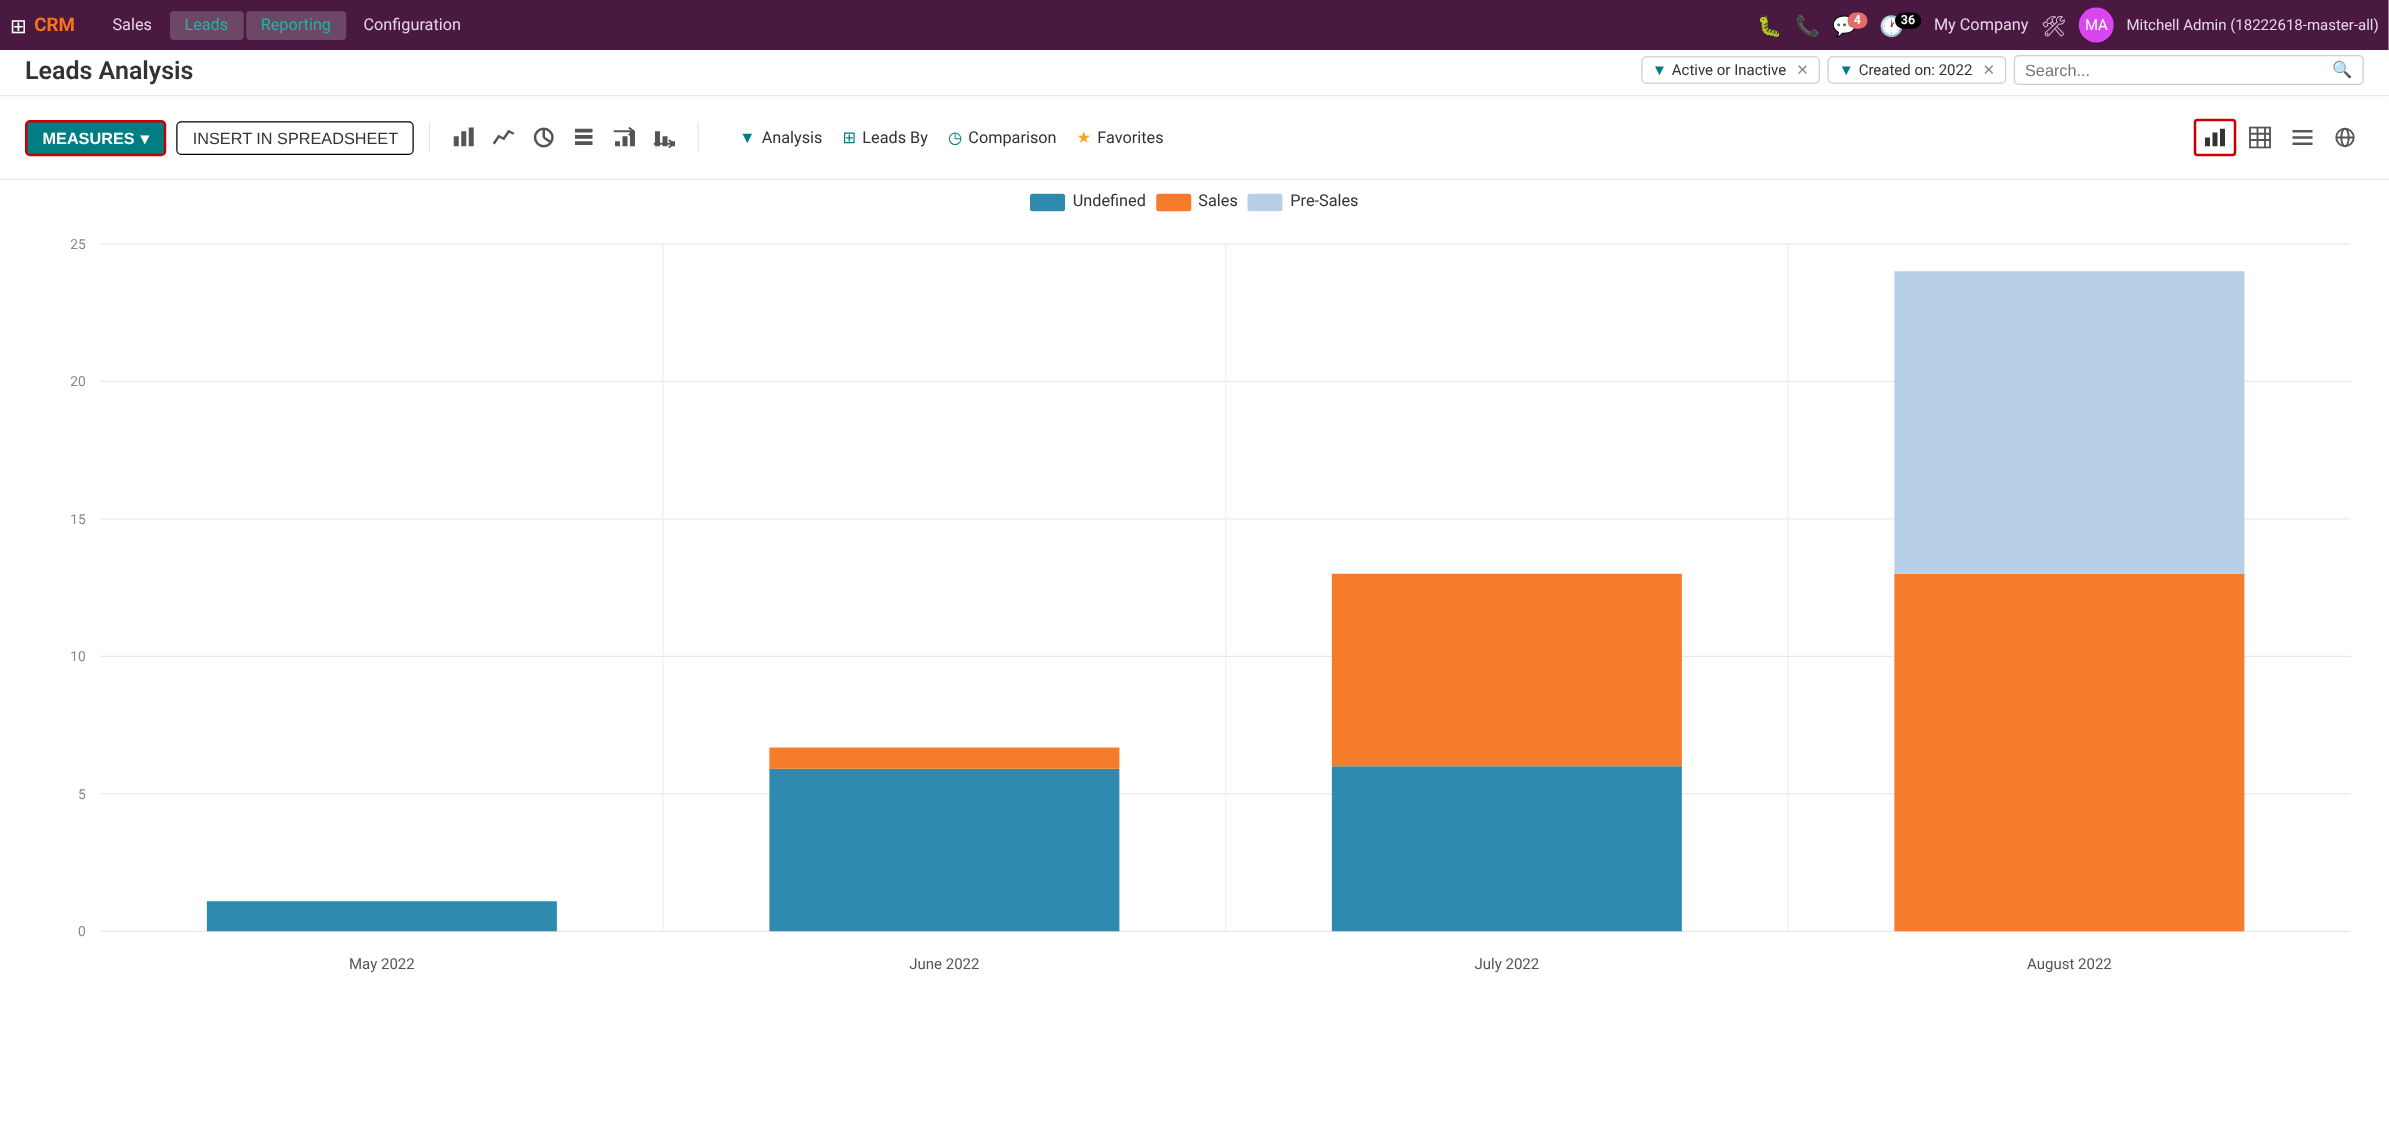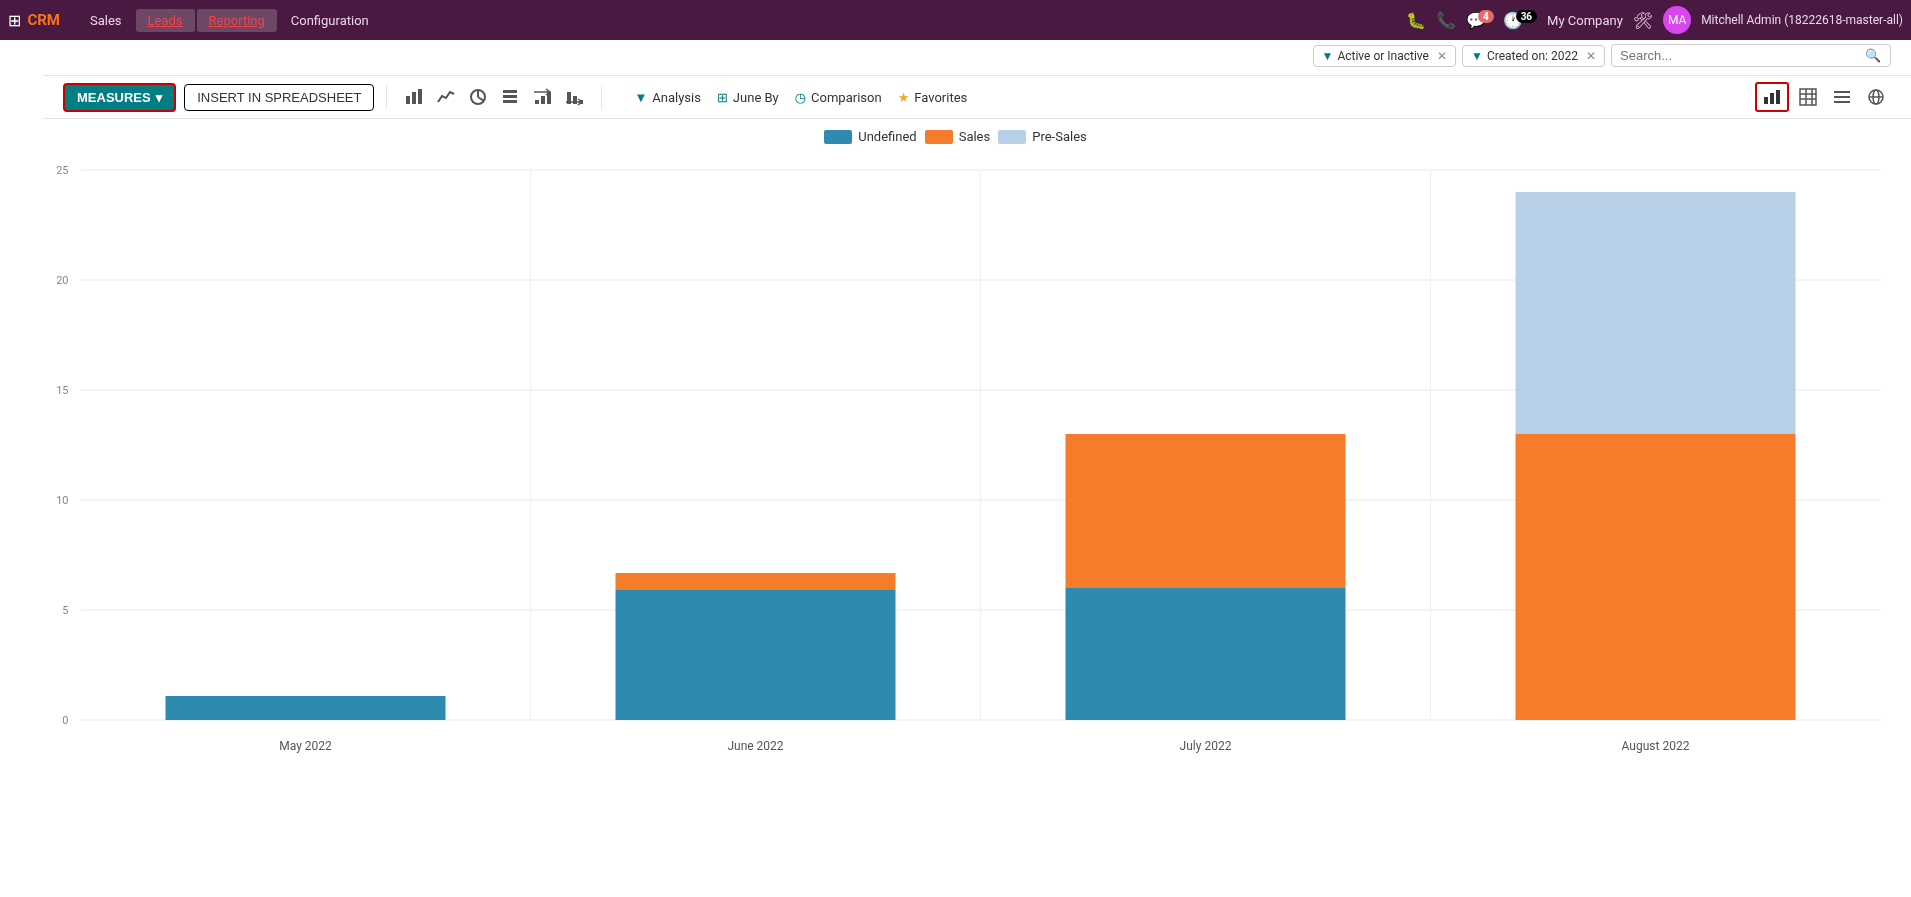--- a/index.html
+++ b/index.html
@@ -18,21 +18,21 @@
     .topnav-grid-icon { color: #fff; font-size: 16px; margin-right: 6px; cursor: pointer; }
     .topnav-app { font-weight: 700; font-size: 15px; margin-right: 18px; color: #f97316; }
     .topnav-menu { display: flex; gap: 2px; }
     .topnav-menu-item {
       color: #e8d5e8;
       padding: 4px 12px;
       border-radius: 3px;
       cursor: pointer;
       font-size: 13px;
     }
-    .topnav-menu-item.active { background: rgba(255,255,255,0.2); color: #ef4444; text-decoration: underline; }
+    .topnav-menu-item.active { background: rgba(255,255,255,0.2); color: #14b8a6; }
     .topnav-right {
       margin-left: auto;
       display: flex;
       align-items: center;
       gap: 10px;
       color: #e8d5e8;
     }
     .topnav-icon { font-size: 16px; cursor: pointer; }
     .topnav-badge {
       background: #e36b6b;
@@ -112,26 +112,25 @@
       font-size: 13px;
       width: 100%;
       color: #666;
     }
     .search-icon { color: #999; cursor: pointer; }
 
     
     .toolbar {
       display: flex;
       align-items: center;
-      padding: 6px 20px;
+      padding: 18px 20px;
       border-top: 1px solid #e5e5e5;
       border-bottom: 1px solid #e5e5e5;
       gap: 8px;
       background: #fff;
-      margin-left: 43px;
     }
     .measures-btn {
       background: #017e84;
       color: #fff;
       border: 2px solid #c00;
       border-radius: 4px;
       padding: 5px 12px;
       font-size: 13px;
       font-weight: 600;
       cursor: pointer;
@@ -265,20 +264,21 @@
       <span class="topnav-badge-teal">36</span>
     </span>
     <span class="topnav-company">My Company</span>
     <span class="topnav-tools">🛠</span>
     <div class="topnav-avatar">MA</div>
     <span class="topnav-username">Mitchell Admin (18222618-master-all)</span>
   </div>
 </div>
 
 <div class="title-row">
+  <h1 class="page-title">Leads Analysis</h1>
   <div class="filter-bar">
     <div class="filter-tag">
       <span class="filter-icon">▼</span>
       <span>Active or Inactive</span>
       <span class="close-x">✕</span>
     </div>
     <div class="filter-tag">
       <span class="filter-icon">▼</span>
       <span>Created on: 2022</span>
       <span class="close-x">✕</span>
@@ -344,21 +344,21 @@
     </button>
   </div>
   <div class="toolbar-sep"></div>
   <div class="toolbar-filter-group">
     <div class="toolbar-filter-item">
       <span style="color:#017e84;">▼</span>
       <span>Analysis</span>
     </div>
     <div class="toolbar-filter-item">
       <span style="color:#017e84;">⊞</span>
-      <span>June By</span>
+      <span>Leads By</span>
     </div>
     <div class="toolbar-filter-item">
       <span style="color:#017e84;">◷</span>
       <span>Comparison</span>
     </div>
     <div class="toolbar-filter-item">
       <span style="color:#f5a623;">★</span>
       <span>Favorites</span>
     </div>
   </div>

